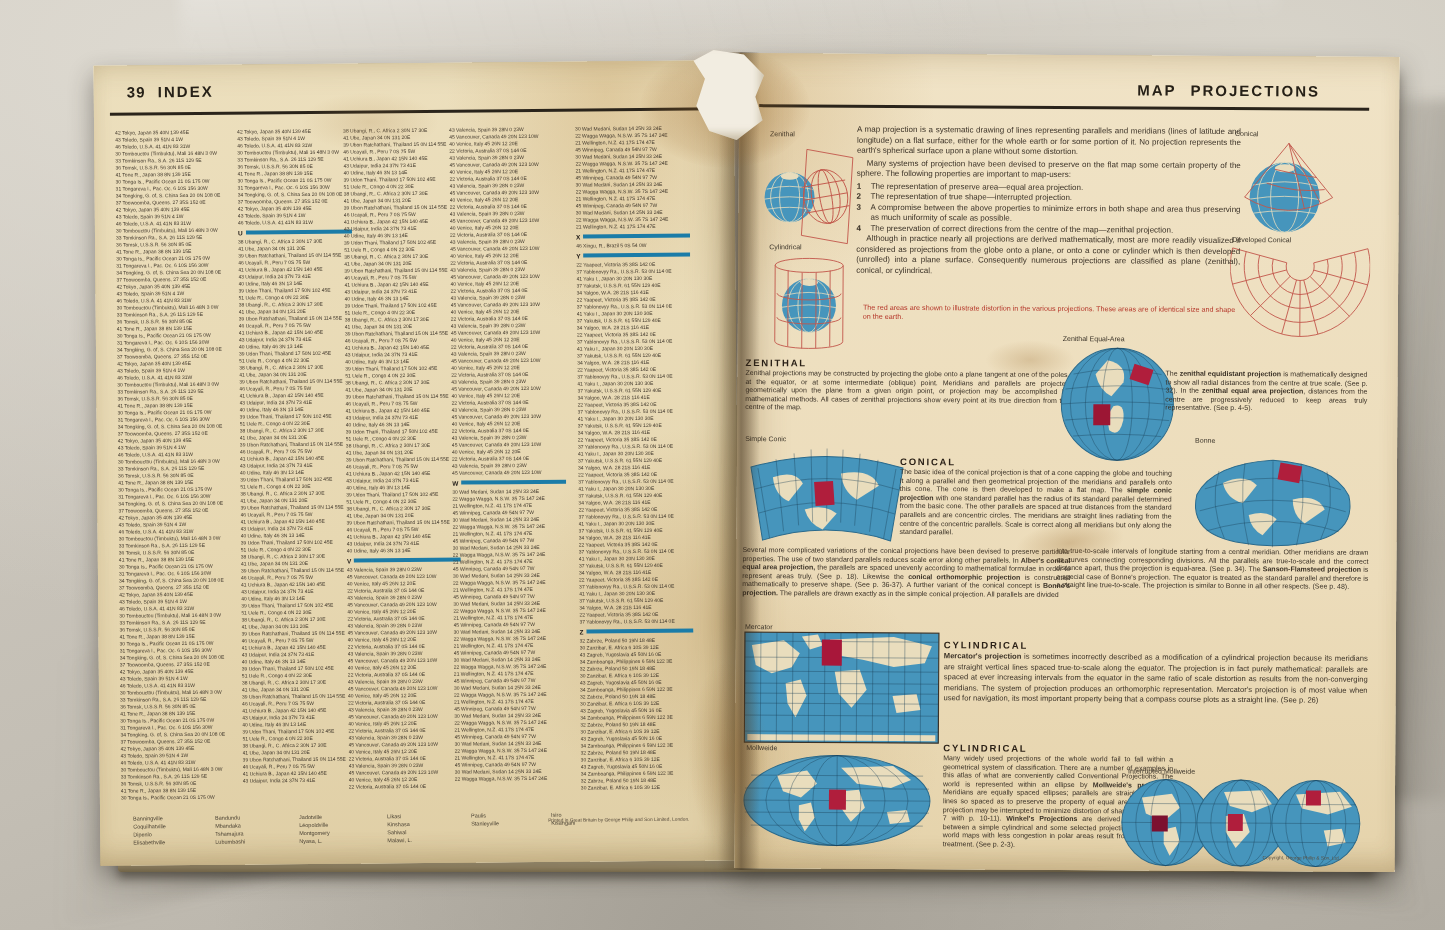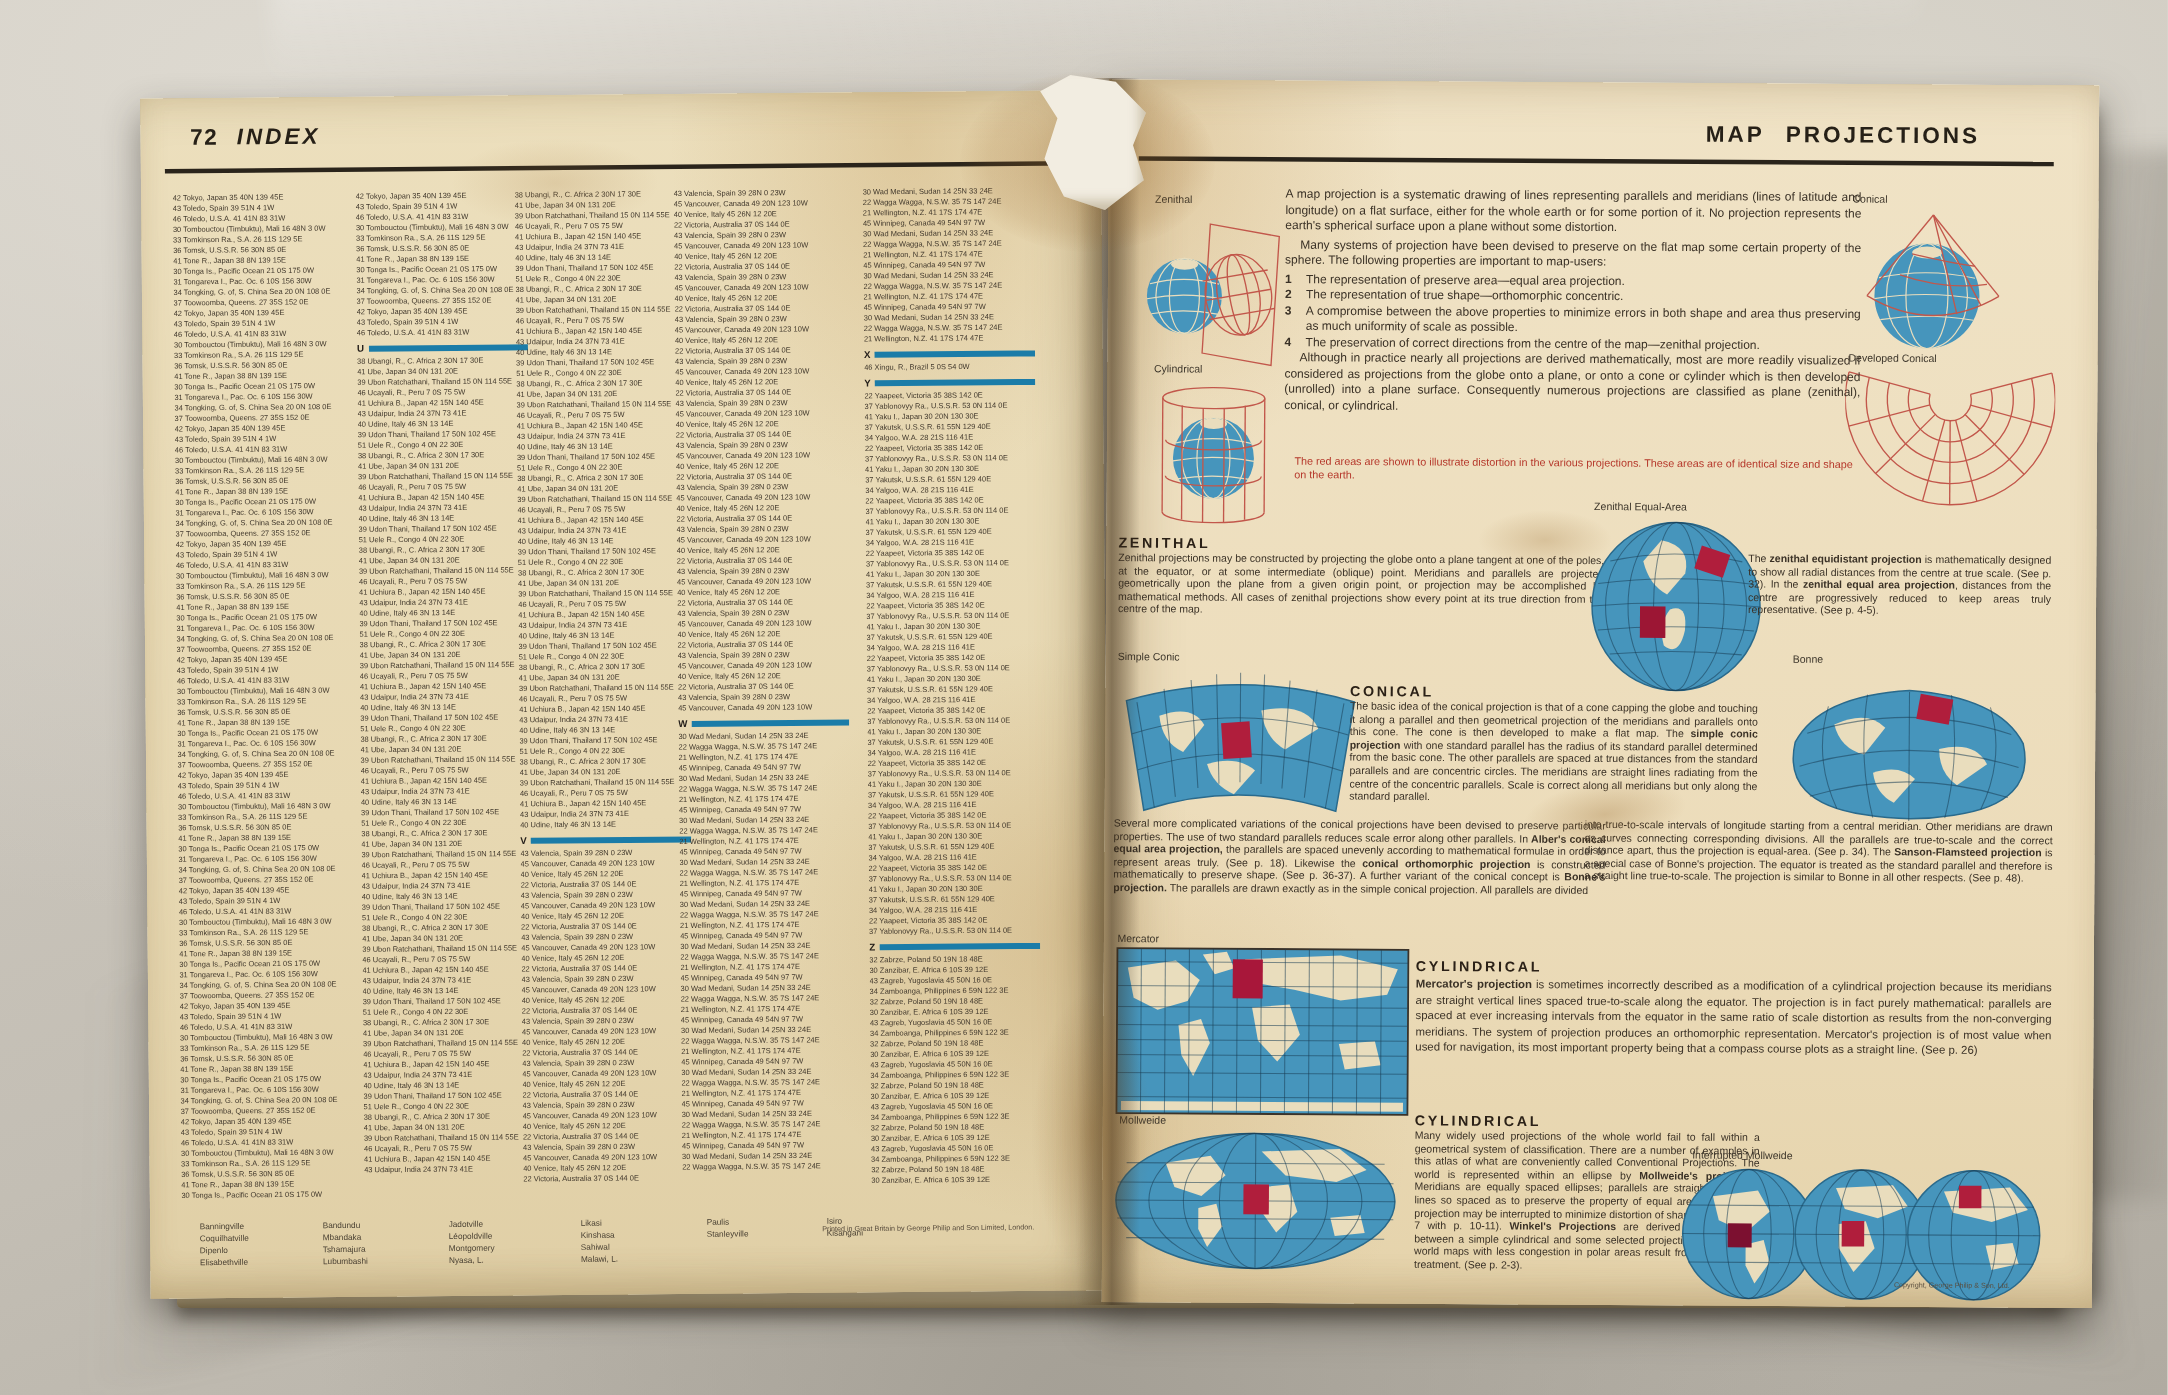--- a/index.html
+++ b/index.html
@@ -38,21 +38,21 @@
   .stain{position:absolute;z-index:3;pointer-events:none;border-radius:50%;}
   .st1{left:640px;top:48px;width:170px;height:120px;background:radial-gradient(ellipse,rgba(150,100,40,.38) 0%,rgba(150,100,40,.15) 55%,transparent 72%);}
   .st2{left:300px;top:92px;width:140px;height:60px;background:radial-gradient(ellipse,rgba(160,115,55,.18) 0%,transparent 70%);}
   .st3{left:1015px;top:520px;width:110px;height:46px;background:radial-gradient(ellipse,rgba(150,105,45,.30) 0%,transparent 70%);transform:rotate(-8deg);}
   .st5{left:688px;top:660px;width:80px;height:190px;background:radial-gradient(ellipse,rgba(140,95,40,.30) 0%,transparent 70%);}
   .st6{left:985px;top:340px;width:90px;height:40px;background:radial-gradient(ellipse,rgba(150,105,45,.25) 0%,transparent 70%);}
 
   .abs{position:absolute;}
   
   .lp-num{left:33px;top:18px;font-size:15px;font-weight:bold;color:#26201732;color:#262017;letter-spacing:1px;}
-  .lp-title{left:64px;top:18px;font-size:15px;font-weight:bold;color:#262017;letter-spacing:2px;font-style:italic;}
+  .lp-title{left:64px;top:18px;font-size:15px;font-weight:bold;color:#262017;letter-spacing:2px;}
   .lp-rule{left:16px;top:47px;width:608px;height:2.5px;background:#2a241b;}
   .idx-col{top:64px;width:114px;height:678px;overflow:hidden;}
   .c0{left:21px;}.c1{left:143px;}.c2{left:249px;}.c3{left:355px;}.c4{left:481px;}
   .idx-line{height:7px;line-height:7px;font-size:5px;color:#41382c;white-space:nowrap;overflow:hidden;}
   .idx-head{height:12px;display:flex;align-items:center;gap:3px;}
   .idx-letter{font-size:6.5px;font-weight:bold;color:#26201b;}
   .idx-bar{flex:1;height:4.5px;background:#1b7ca8;}
   .nc-col{top:749px;width:82px;height:36px;overflow:hidden;}
   .n0{left:33px;}.n1{left:115px;}.n2{left:199px;}.n3{left:287px;}.n4{left:371px;}.n5{left:451px;}
   .nc-line{height:8px;line-height:8px;font-size:5.5px;color:#4a4133;white-space:nowrap;}
@@ -114,21 +114,21 @@
 
 <div class="scene">
   <div class="fold f3"></div>
   <div class="fold f1"></div>
   <div class="fold f2"></div>
   <div class="fold f4"></div>
   <div class="underpages"></div>
   <div class="stackedge"></div>
 
   <div class="page page-left">
-    <div class="abs lp-num">72</div>
+    <div class="abs lp-num">39</div>
     <div class="abs lp-title">INDEX</div>
     <div class="abs lp-rule"></div>
     <div class="abs idx-col c0">
         <div class="idx-line">42 Tokyo, Japan 35 40N 139 45E</div>
         <div class="idx-line">43 Toledo, Spain 39 51N 4 1W</div>
         <div class="idx-line">46 Toledo, U.S.A. 41 41N 83 31W</div>
         <div class="idx-line">30 Tombouctou (Timbuktu), Mali 16 48N 3 0W</div>
         <div class="idx-line">33 Tomkinson Ra., S.A. 26 11S 129 5E</div>
         <div class="idx-line">36 Tomsk, U.S.S.R. 56 30N 85 0E</div>
         <div class="idx-line">41 Tone R., Japan 38 8N 139 15E</div>
@@ -742,21 +742,21 @@
     <div class="abs body-txt intro">
       <p class="first">A map projection is a systematic drawing of lines representing parallels and meridians (lines of latitude and longitude) on a flat surface, either for the whole earth or for some portion of it. No projection represents the earth's spherical surface upon a plane without some distortion.</p>
       <p>Many systems of projection have been devised to preserve on the flat map some certain property of the sphere. The following properties are important to map-users:</p>
       <ul class="ilist">
         <li>
             <span class="no">1</span>
             <span>The representation of preserve area—equal area projection.</span>
           </li>
         <li>
             <span class="no">2</span>
-            <span>The representation of true shape—orthomorphic concentric.</span>
+            <span>The representation of true shape—interrupted projection.</span>
           </li>
         <li>
             <span class="no">3</span>
             <span>A compromise between the above properties to minimize errors in both shape and area thus preserving as much uniformity of scale as possible.</span>
           </li>
         <li>
             <span class="no">4</span>
             <span>The preservation of correct directions from the centre of the map—zenithal projection.</span>
           </li>
       </ul>

